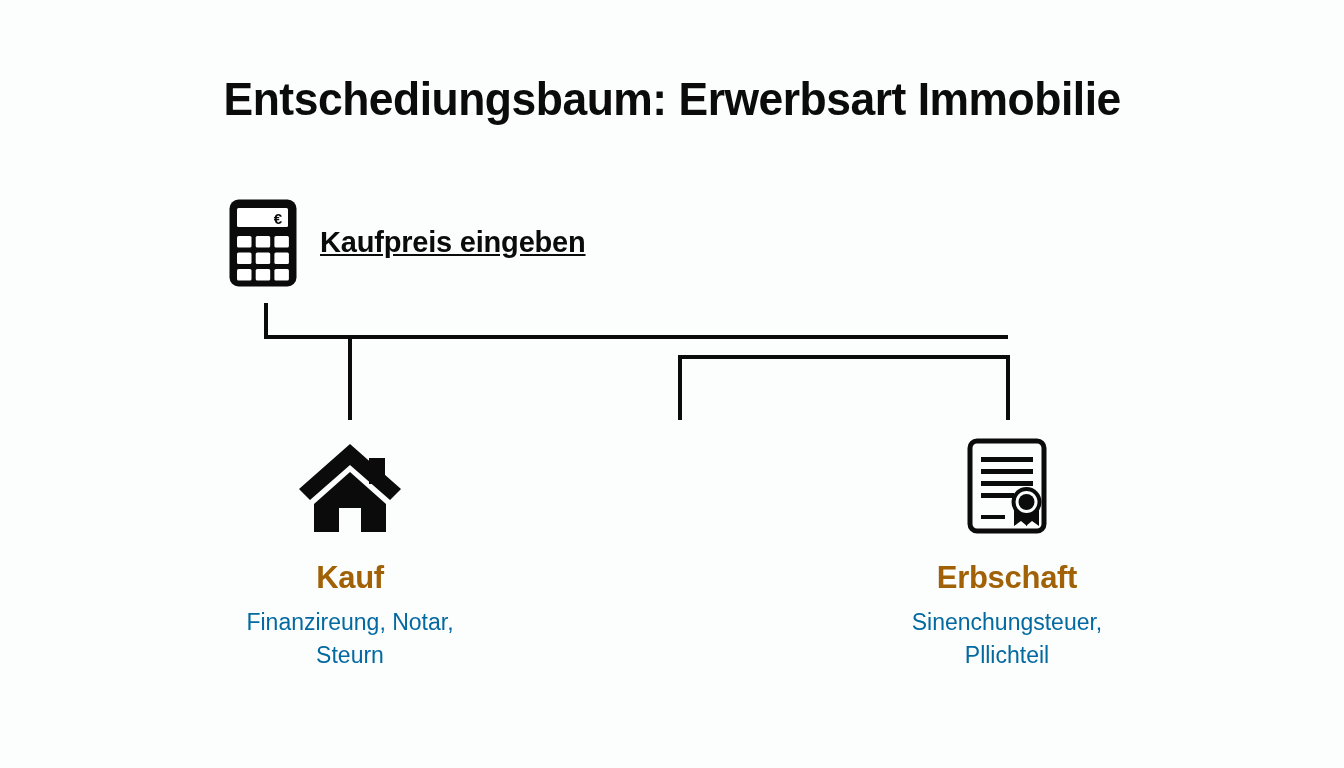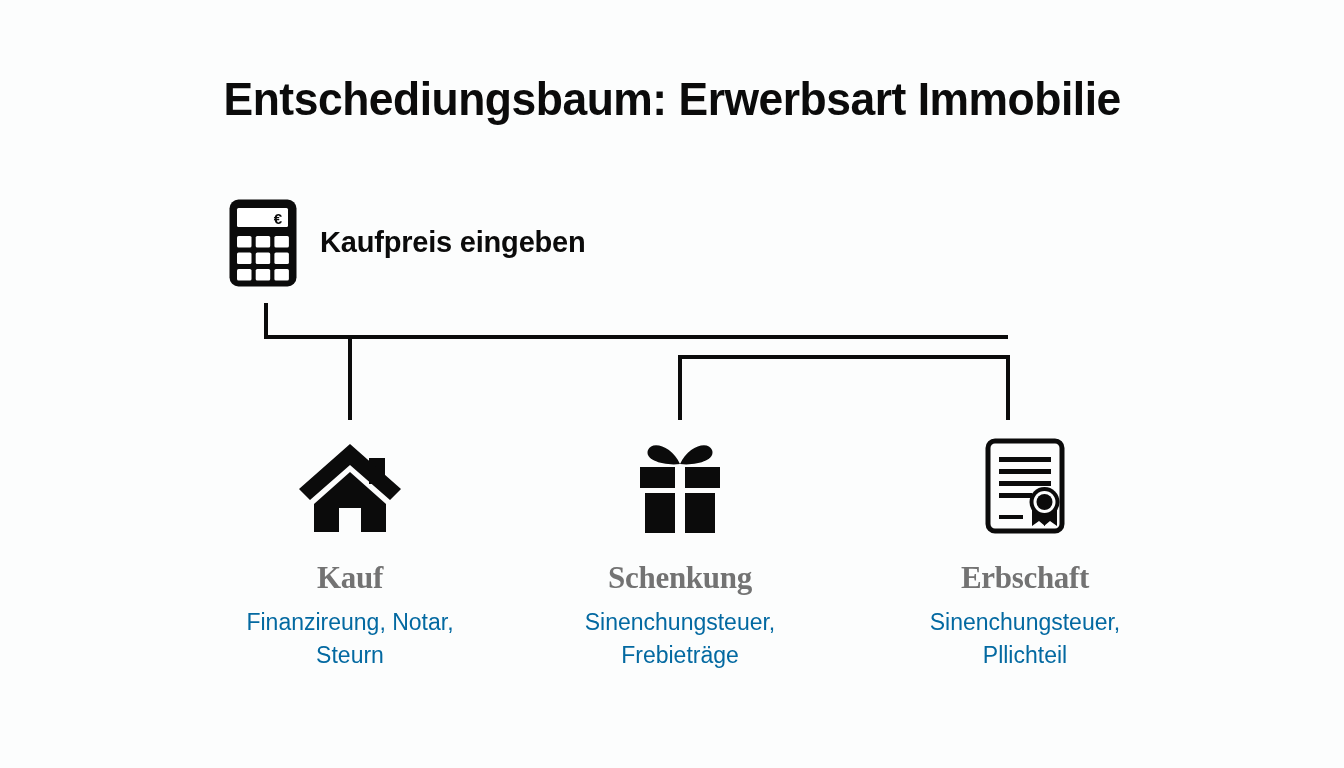--- a/index.html
+++ b/index.html
@@ -54,20 +54,21 @@
   }
   .root-label {
     margin-left: 22px;
     font-weight: 700;
     font-size: 29px;
     line-height: 34px;
     letter-spacing: -0.2px;
     color: #0b0b0b;
     white-space: nowrap;
     padding-bottom: 2px;
+    text-decoration: underline;
   }
 
   
   .connectors {
     position: absolute;
     left: 0;
     top: 0;
     width: 1344px;
     height: 768px;
     pointer-events: none;
@@ -87,37 +88,36 @@
     display: flex;
     align-items: flex-end;
     justify-content: center;
   }
   .leaf-title {
     margin-top: 26px;
     font-weight: 700;
     font-size: 31px;
     line-height: 36px;
     letter-spacing: -0.3px;
-    color: #737373;
+    color: #a16207;
     white-space: nowrap;
-    font-family: Liberation Serif, serif;
   }
   .leaf-desc {
     margin-top: 10px;
     font-weight: 400;
     font-size: 23px;
     line-height: 33px;
     color: #0369a1;
     text-align: center;
     max-width: 270px;
   }
 
   .leaf-kauf      { left: 200px; }
   .leaf-schenkung { left: 530px; }
-  .leaf-erbschaft { left: 875px; }
+  .leaf-erbschaft { left: 857px; }
 </style>
 </head>
 <body>
 
 <div id="canvas">
 
   <div class="title">Entschediungsbaum: Erwerbsart Immobilie</div>
 
   <div class="root-node">
     <span class="calc-icon-box">
@@ -159,37 +159,20 @@
       <svg width="106" height="92" viewBox="0 0 106 92" xmlns="http://www.w3.org/2000/svg" aria-hidden="true">
         <rect x="72" y="16" width="16" height="26" fill="#0b0b0b"></rect>
         <path d="M53 2 L104 47 L93 58 L53 23 L13 58 L2 47 Z" fill="#0b0b0b"></path>
         <path d="M53 30 L89 62 L89 90 L64 90 L64 66 L42 66 L42 90 L17 90 L17 62 Z" fill="#0b0b0b"></path>
       </svg>
     </div>
     <div class="leaf-title">Kauf</div>
     <div class="leaf-desc">Finanzireung, Notar, Steurn</div>
   </div>
 
-  <div class="leaf leaf-schenkung">
-    <div class="leaf-icon-wrap">
-      <svg width="88" height="94" viewBox="0 0 88 94" xmlns="http://www.w3.org/2000/svg" aria-hidden="true">
-
-        <path d="M44 24 C36 6 16 0 12 10 C8 20 28 26 44 24 Z" fill="#0b0b0b"></path>
-        <path d="M44 24 C52 6 72 0 76 10 C80 20 60 26 44 24 Z" fill="#0b0b0b"></path>
-
-        <rect x="4" y="27" width="35" height="21" fill="#0b0b0b"></rect>
-        <rect x="49" y="27" width="35" height="21" fill="#0b0b0b"></rect>
-
-        <rect x="9" y="53" width="30" height="40" fill="#0b0b0b"></rect>
-        <rect x="49" y="53" width="30" height="40" fill="#0b0b0b"></rect>
-      </svg>
-    </div>
-    <div class="leaf-title">Schenkung</div>
-    <div class="leaf-desc">Sinenchungsteuer, Frebieträge</div>
-  </div>
 
   <div class="leaf leaf-erbschaft">
     <div class="leaf-icon-wrap">
       <svg width="80" height="96" viewBox="0 0 80 96" xmlns="http://www.w3.org/2000/svg" aria-hidden="true">
         <rect x="3" y="3" width="74" height="90" rx="7" ry="7" fill="none" stroke="#0b0b0b" stroke-width="5"></rect>
         <g fill="#0b0b0b">
           <rect x="14" y="19" width="52" height="5"></rect>
           <rect x="14" y="31" width="52" height="5"></rect>
           <rect x="14" y="43" width="52" height="5"></rect>
           <rect x="14" y="55" width="33" height="5"></rect>

